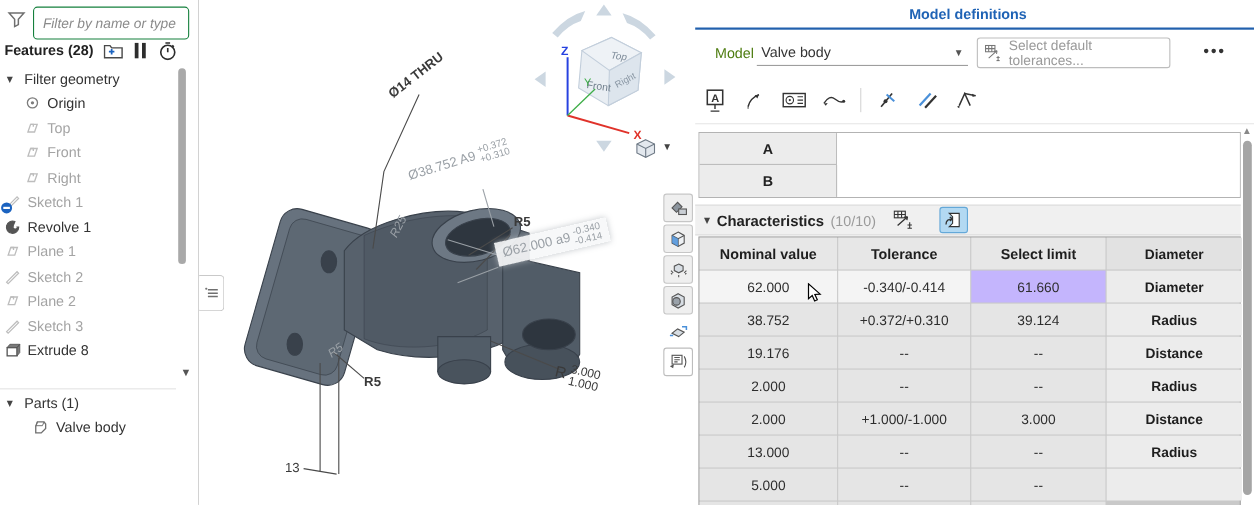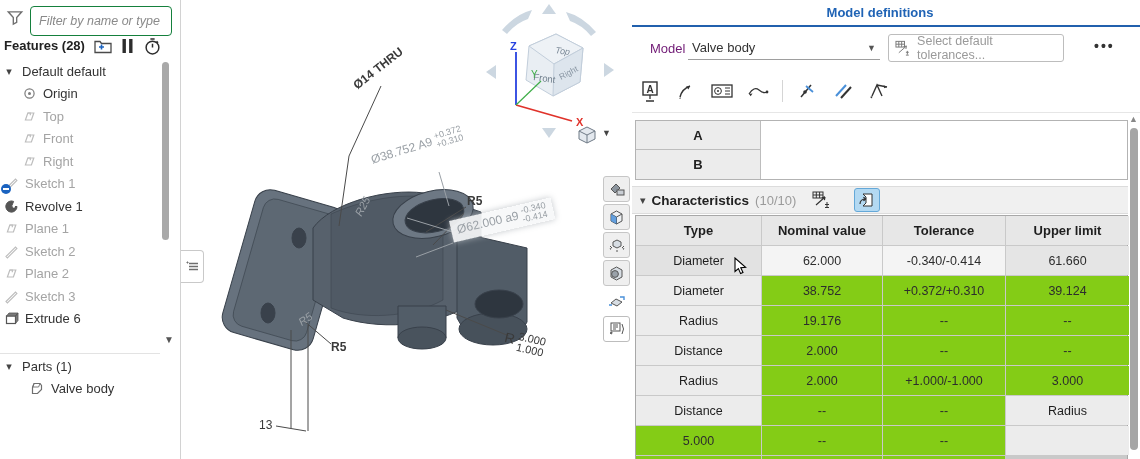--- a/index.html
+++ b/index.html
@@ -38,21 +38,21 @@
   .dim62-band{background:rgba(246,247,248,0.92);box-shadow:0 0 6px rgba(180,185,190,0.8);padding:2px 6px;}
   .side-toolbar{left:422px;top:176px;width:28px;}
   .stool{width:27px;height:26px;background:#efefef;border:1px solid #c6c6c6;border-radius:3px;margin-bottom:2px;
          display:flex;align-items:center;justify-content:center;box-sizing:border-box;}
   .stool.plain{background:transparent;border-color:transparent;}
   .stool.active{background:#fff;border-color:#bdbdbd;}
   
   #panel{left:632px;top:0;width:508px;height:459px;background:#fff;}
   .panel-title{left:0;top:5px;width:496px;text-align:center;color:#1f63b5;font-weight:bold;font-size:13px;}
   .panel-title-rule{left:0;top:25px;width:508px;border-top:2px solid #2160ad;}
-  .model-label{left:18px;top:41px;color:#701a75;}
+  .model-label{left:18px;top:41px;color:#4d7c0f;}
   .model-select{left:56px;top:36px;width:192px;height:24px;border-bottom:1px solid #9e9e9e;display:flex;
         align-items:center;justify-content:space-between;box-sizing:border-box;padding:0 4px;}
   .model-select .caret{font-size:9px;color:#555;}
   .tol-field{left:256px;top:34px;width:176px;height:28px;border:1px solid #bdbdbd;border-radius:3px;display:flex;
         align-items:center;gap:5px;padding:0 6px;box-sizing:border-box;color:#9a9a9a;font-size:12.5px;}
   .ellipsis-btn{left:462px;top:38px;font-size:14px;letter-spacing:2px;color:#333;font-weight:bold;}
   .anno-toolbar{left:6px;top:76px;height:30px;display:flex;align-items:center;gap:12px;}
   .atool{width:24px;height:24px;display:flex;align-items:center;justify-content:center;}
   .vsep{width:1px;height:22px;background:#d5d5d5;}
   .toolbar-rule{left:0;top:112px;width:508px;border-top:1px solid #e6e6e6;}
@@ -64,23 +64,23 @@
   .datum-empty{grid-column:2;grid-row:1/3;background:#fff;}
   .char-header{left:0;top:186px;width:496px;height:28px;background:#f0f0f0;border-top:1px solid #dcdcdc;
         border-bottom:1px solid #dcdcdc;display:flex;align-items:center;gap:6px;padding-left:8px;box-sizing:border-box;}
   .char-header .chev2{font-size:11px;color:#444;}
   .char-title{font-weight:bold;font-size:13.5px;color:#222;}
   .char-count{color:#9a9a9a;font-size:13px;}
   .char-ic{width:24px;height:22px;display:flex;align-items:center;justify-content:center;margin-left:8px;}
   .char-ic.hl{background:#b3d9f2;border:1px solid #64a8d8;border-radius:3px;margin-left:14px;}
   .tol-table{left:3px;top:215px;width:493px;border:1px solid #a8a8a8;box-sizing:border-box;background:#c9c9c9;
         display:grid;grid-template-columns:125px 120px 122px 123px;grid-auto-rows:29px;gap:1px;}
-  .cell{display:flex;align-items:center;justify-content:center;font-size:12.5px;background:#84cc16;color:#2d2d2d;}
+  .cell{display:flex;align-items:center;justify-content:center;font-size:12.5px;background:#e5e5e5;color:#2d2d2d;}
   .cell.hdr{background:#e7e7e7;font-weight:bold;color:#1e1e1e;font-size:13px;}
-  .cell.type{background:#ececec;font-weight:normal;color:#1e1e1e;}
+  .cell.type{background:#ececec;font-weight:bold;color:#1e1e1e;}
   .panel-scroll-up{left:497px;top:114px;font-size:9px;color:#888;}
   .panel-scroll-thumb{left:498px;top:128px;width:8px;height:322px;background:#a5a5a5;border-radius:4px;}
   .cursor{pointer-events:none;}
 </style>
 </head>
 <body>
 
 <div id="app">
 
   <div id="sidebar" class="abs">
@@ -109,21 +109,21 @@
     <span class="abs hdr-ic" style="left:144px;">
       <svg width="17" height="17" viewBox="0 0 16 16">
           <circle cx="8" cy="9" r="6" fill="none" stroke="#2d2d2d" stroke-width="1.4"></circle>
           <path d="M8 9V5.4M6 1h4M11.8 3l1.4 1.4" stroke="#2d2d2d" stroke-width="1.4" fill="none"></path>
         </svg>
     </span>
 
     <div class="abs tree">
       <div class="trow" style="padding-left:2px;">
         <span class="chev">▾</span>
-        <span class="lbl">Default default</span>
+        <span class="lbl">Filter geometry</span>
       </div>
       <div class="trow" style="padding-left:22px;">
         <span class="ticon">
           <svg width="15" height="15" viewBox="0 0 15 15">
               <circle cx="7.5" cy="7.5" r="4.6" fill="none" stroke="#7c7c7c" stroke-width="1.2"></circle>
               <circle cx="7.5" cy="7.5" r="1.5" fill="#7c7c7c"></circle>
             </svg>
           </span>
         <span class="lbl">Origin</span>
       </div>
@@ -206,21 +206,21 @@
           </span>
         <span class="lbl">Sketch 3</span>
       </div>
       <div class="trow" style="padding-left:4px;">
         <span class="ticon">
           <svg width="15" height="15" viewBox="0 0 15 15">
               <rect x="2.5" y="5" width="9" height="7.5" fill="none" stroke="#555" stroke-width="1.2"></rect>
               <path d="M2.5 5 5 2h9l-2.5 3zM11.5 5 14 2v7.5l-2.5 3z" fill="#7a7a7a" stroke="#555" stroke-width="0.8"></path>
             </svg>
           </span>
-        <span class="lbl">Extrude 6</span>
+        <span class="lbl">Extrude 8</span>
       </div>
     </div>
 
     <div class="abs sb-scroll-thumb"></div>
     <div class="abs sb-scroll-down">▼</div>
     <div class="abs tree-divider"></div>
 
     <div class="abs trow" style="left:2px;top:355px;">
       <span class="chev">▾</span>
       <span class="lbl">Parts (1)</span>
@@ -492,29 +492,28 @@
         </span>
       <span class="char-ic hl">
         <svg width="18" height="16" viewBox="0 0 18 16">
             <path d="M5 2h9v12H5l3-3v-6z" fill="#fff" stroke="#333"></path>
             <path d="M2 12 Q2 7 8 7M8 7l-2.6-1.8M8 7l-2.6 1.8" fill="none" stroke="#333" stroke-width="1.2"></path>
           </svg>
         </span>
     </div>
 
     <div class="abs tol-table">
-      <div class="cell hdr">Type</div>
       <div class="cell hdr">Nominal value</div>
       <div class="cell hdr">Tolerance</div>
-      <div class="cell hdr">Upper limit</div>
+      <div class="cell hdr">Select limit</div>
 
       <div class="cell type" style="background:#e2e2e2;">Diameter</div>
       <div class="cell" style="background:#f4f4f4;">62.000</div>
       <div class="cell" style="background:#f4f4f4;">-0.340/-0.414</div>
-      <div class="cell" style="background:#e5e5e5;">61.660</div>
+      <div class="cell" style="background:#c4b5fd;">61.660</div>
 
       <div class="cell type">Diameter</div>
       <div class="cell">38.752</div>
       <div class="cell">+0.372/+0.310</div>
       <div class="cell">39.124</div>
 
       <div class="cell type">Radius</div>
       <div class="cell">19.176</div>
       <div class="cell">--</div>
       <div class="cell">--</div>
@@ -523,20 +522,21 @@
       <div class="cell">2.000</div>
       <div class="cell">--</div>
       <div class="cell">--</div>
 
       <div class="cell type">Radius</div>
       <div class="cell">2.000</div>
       <div class="cell">+1.000/-1.000</div>
       <div class="cell">3.000</div>
 
       <div class="cell type">Distance</div>
+      <div class="cell">13.000</div>
       <div class="cell">--</div>
       <div class="cell">--</div>
 
       <div class="cell type">Radius</div>
       <div class="cell">5.000</div>
       <div class="cell">--</div>
       <div class="cell">--</div>
 
       <div class="cell type"></div>
       <div class="cell"></div>

